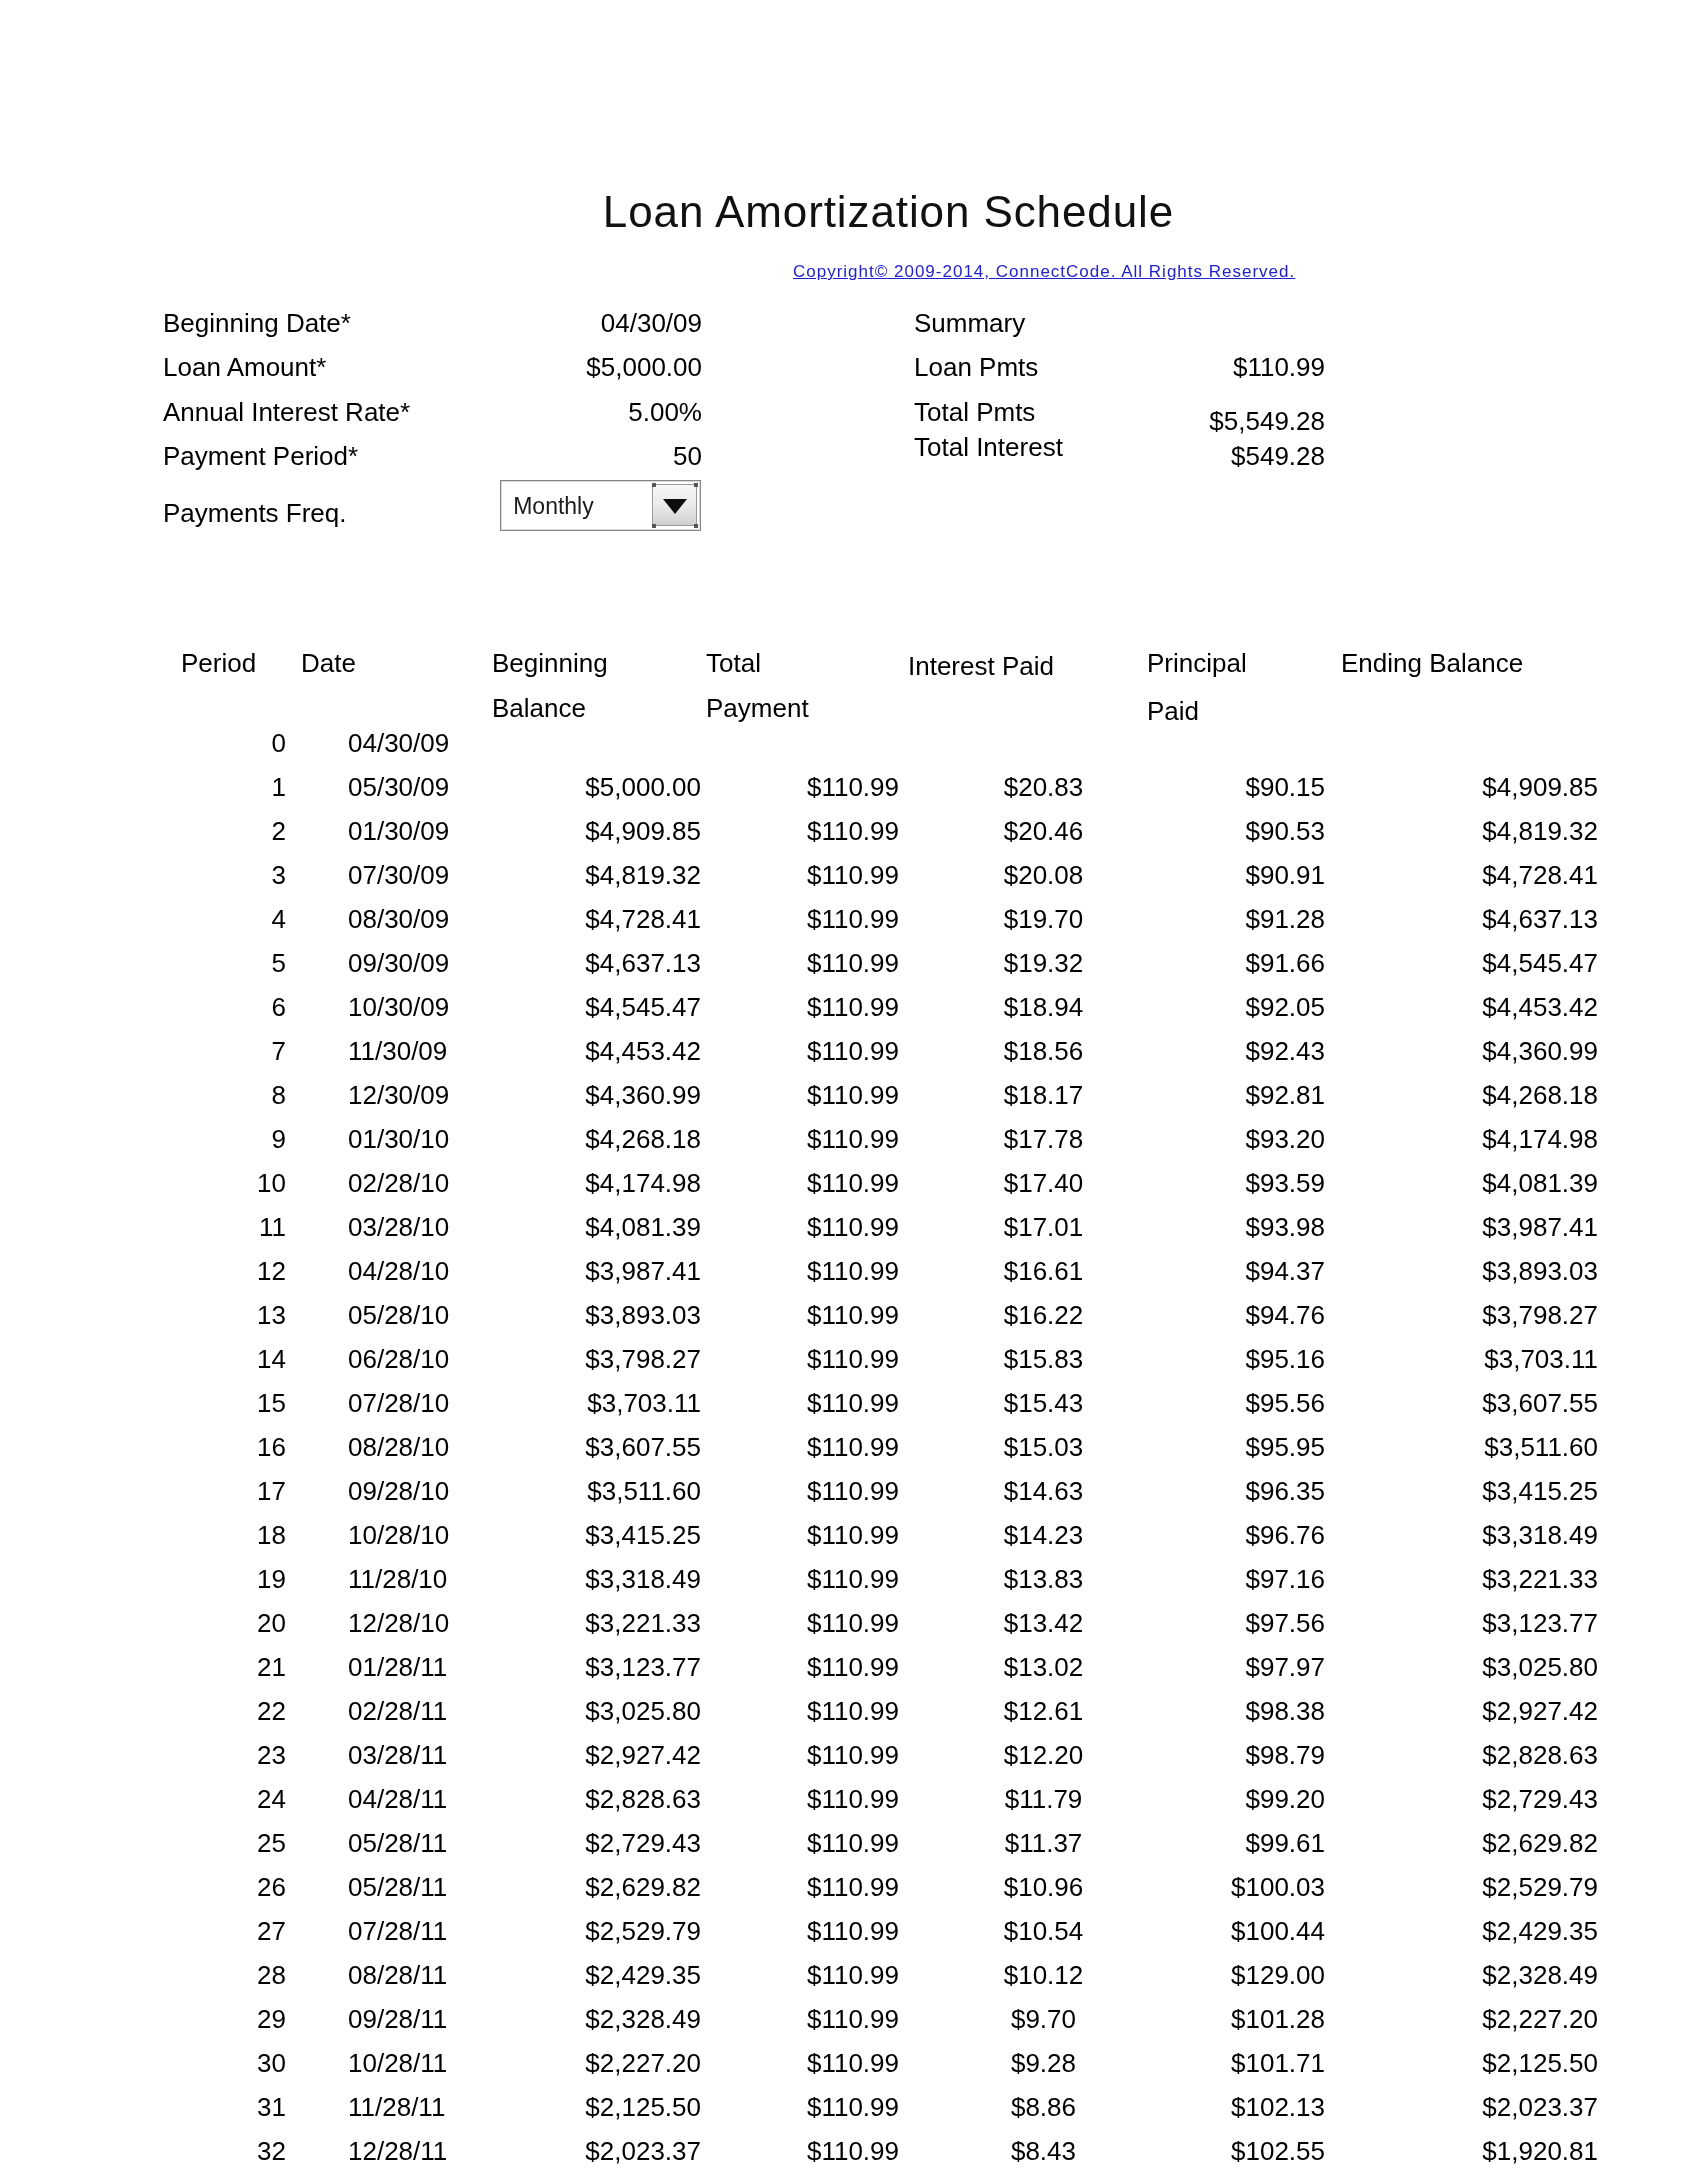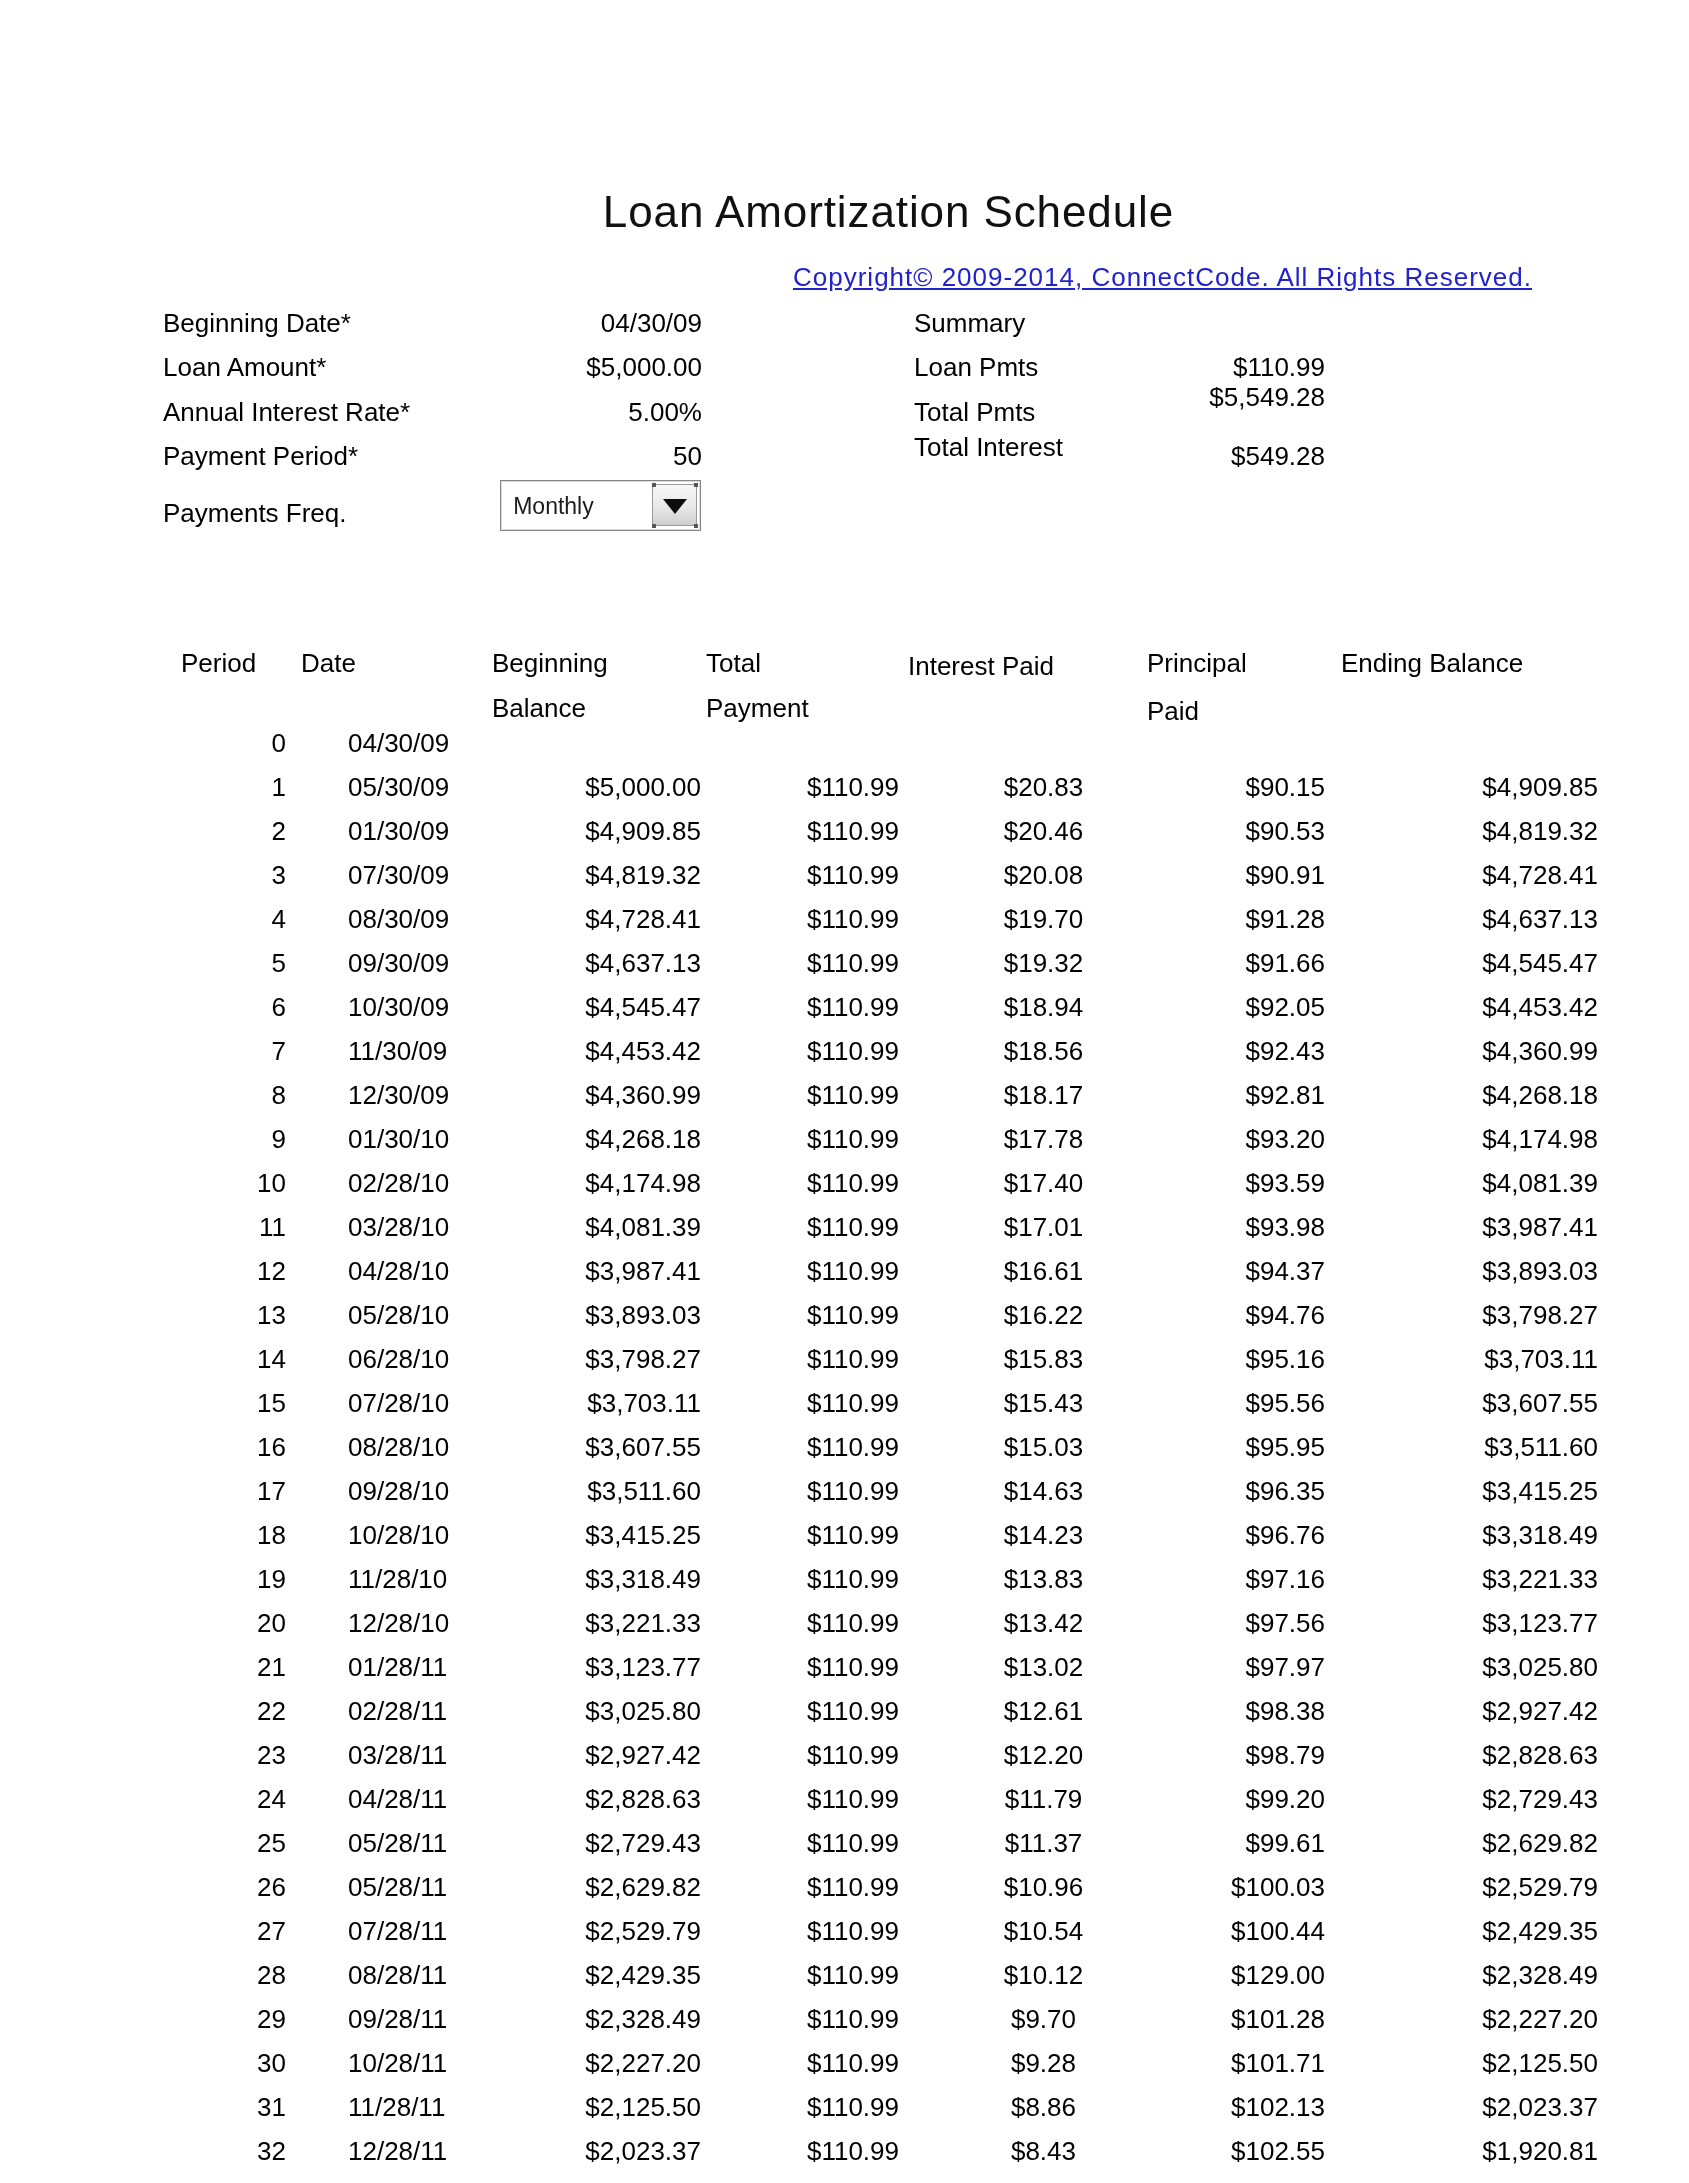--- a/index.html
+++ b/index.html
@@ -12,21 +12,21 @@
     overflow:hidden;
   }
 
   
   .doc-title {
     position:absolute; left:408px; top:187px; width:961px;
     text-align:center; font-size:44px; letter-spacing:0.9px; color:#111;
   }
   .copyright {
     position:absolute; left:793px; top:262px;
-    font-size:26px; letter-spacing:1px;
+    font-size:17px; letter-spacing:1px;
     color:#2222cc; text-decoration:underline;
     cursor:pointer;
   }
 
   
   .in-label { position:absolute; left:163px; font-size:26px; }
   .in-value { position:absolute; left:437px; width:265px; text-align:right; font-size:26px; }
 
   
   .sum-label { position:absolute; left:914px; font-size:26px; }
@@ -109,21 +109,21 @@
     <span class="combo-arrow"></span>
   </span>
 </div>
 
 <div class="sum-label" style="top:308px;">Summary</div>
 
 <div class="sum-label" style="top:352px;">Loan Pmts</div>
 <div class="sum-value" style="top:352px;">$110.99</div>
 
 <div class="sum-label" style="top:397px;">Total Pmts</div>
-<div class="sum-value" style="top:382px;">$5,549.28</div>
+<div class="sum-value" style="top:406px;">$5,549.28</div>
 
 <div class="sum-label" style="top:432px;">Total Interest</div>
 <div class="sum-value" style="top:441px;">$549.28</div>
 
 <div class="th" style="left:181px; top:648px;">Period</div>
 <div class="th" style="left:301px; top:648px;">Date</div>
 <div class="th" style="left:492px; top:648px;">Beginning</div>
 <div class="th" style="left:492px; top:693px;">Balance</div>
 <div class="th" style="left:706px; top:648px;">Total</div>
 <div class="th" style="left:706px; top:693px;">Payment</div>

